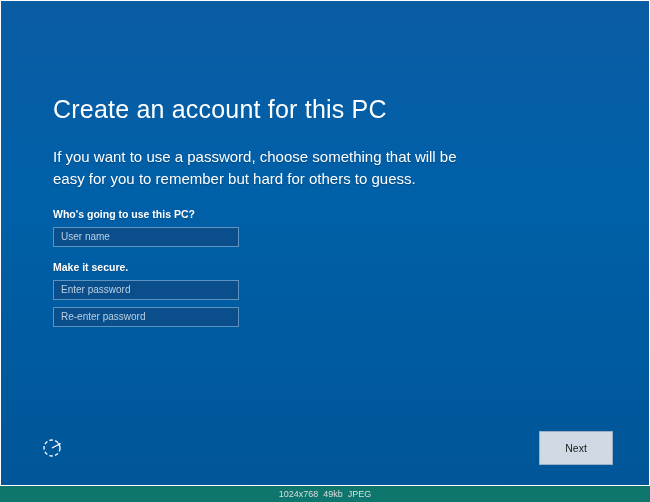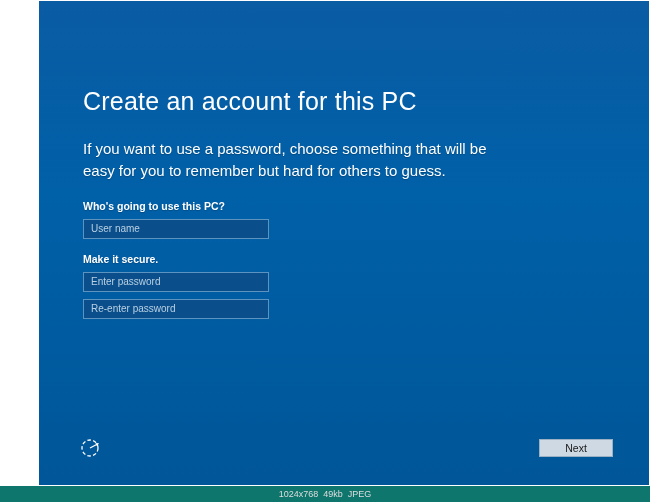--- a/index.html
+++ b/index.html
@@ -17,23 +17,22 @@
       background: #fff;
       position: relative;
     }
     .screen {
       position: absolute;
       left: 1px;
       top: 1px;
       right: 1px;
       height: 484px;
       background: linear-gradient(180deg, #0a5ca3 0%, #0060a8 40%, #005698 100%);
-      padding: 4px;
+      padding: 12px;
       color: #fff;
-      margin-left: 38px;
     }
     .content {
       padding: 82px 40px 0 40px;
       height: calc(100% - 62px);
       position: relative;
     }
     h1 {
       font-weight: 300;
       font-size: 25px;
       margin-bottom: 22px;
@@ -84,21 +83,21 @@
     }
     .access-icon {
       width: 22px;
       height: 22px;
       display: flex;
       align-items: center;
       justify-content: center;
     }
     .next-btn {
       width: 74px;
-      height: 18px;
+      height: 34px;
       background: #cfd9e3;
       border: 1px solid #9bb0c2;
       color: #1a1a1a;
       font-size: 10.5px;
       cursor: pointer;
       font-family: inherit;
     }
     .watermark {
       position: absolute;
       left: 50%;

